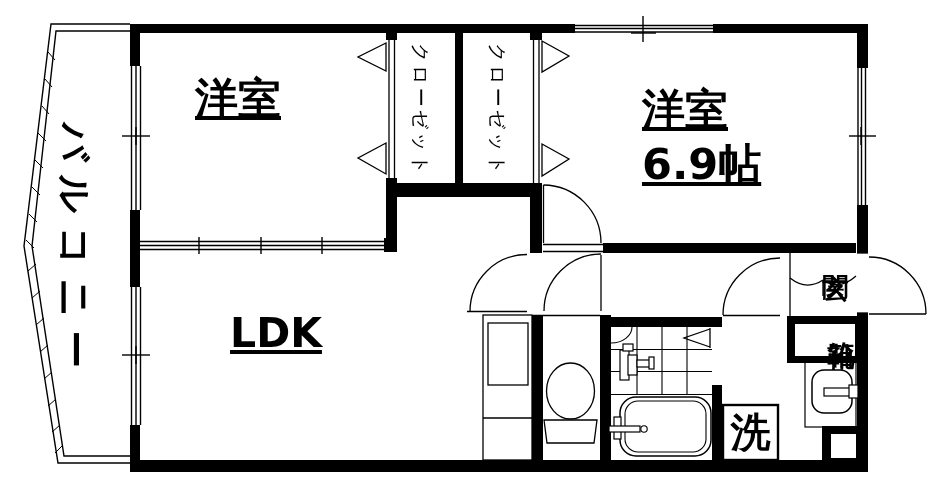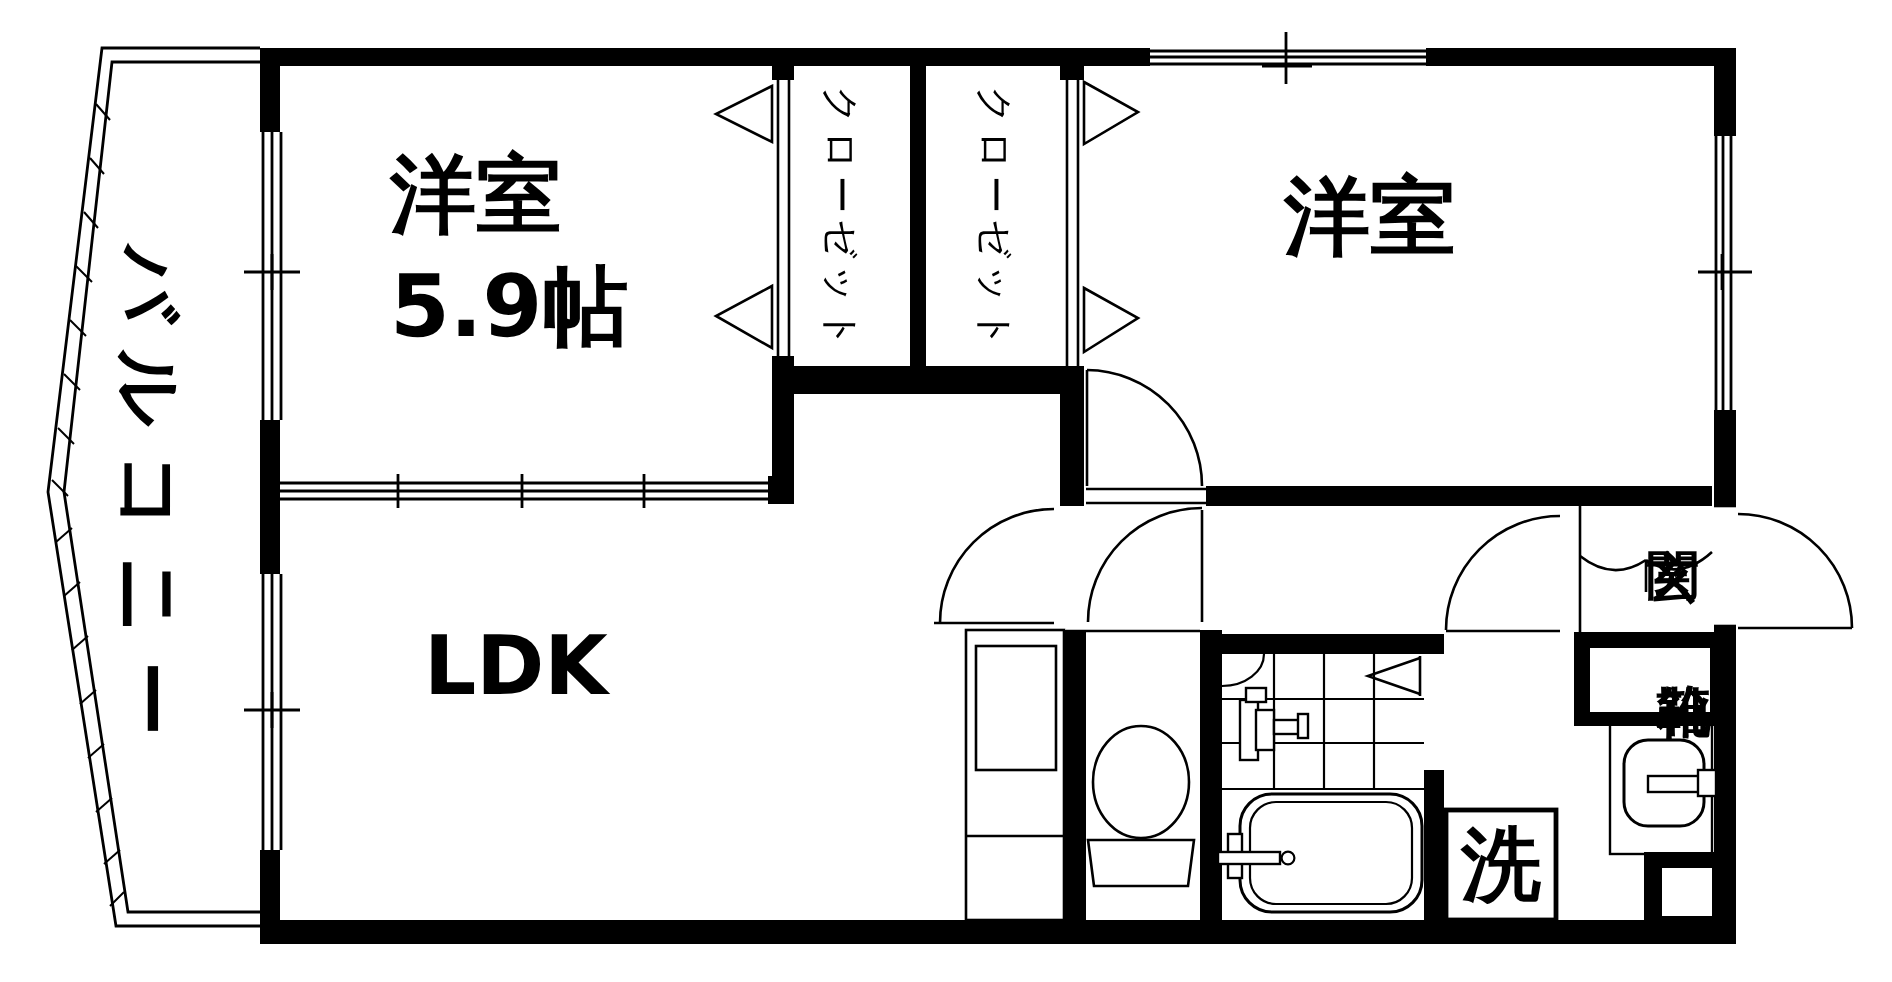--- a/index.html
+++ b/index.html
@@ -1,24 +1,24 @@
 <!DOCTYPE html>
 <html><head>
 <meta charset="utf-8">
 <style>
   html,body{margin:0;padding:0;}
   body{width:946px;height:491px;position:relative;background:#fff;overflow:hidden;
        font-family:"DejaVu Sans",sans-serif;}
   .plan-svg{position:absolute;left:0;top:0;}
   .lbl{position:absolute;color:#000;white-space:nowrap;}
-  .room-label{font-weight:600;}
+  .room-label{font-weight:600;text-decoration:underline;}
   .room-name,.room-size{display:block;}
   .b1{left:195px;top:70px;font-size:43px;line-height:56px;}
   .b2{left:642px;top:82px;font-size:43px;line-height:55px;}
-  .ldk{left:212px;top:306px;font-size:41px;line-height:54px;}
+  .ldk{left:230px;top:306px;font-size:41px;line-height:54px;}
   .rot90{transform:rotate(90deg);transform-origin:50% 50%;text-align:center;}
   .balcony-label{left:-63px;top:229px;width:280px;height:46px;font-size:38px;
                  letter-spacing:13px;font-weight:600;}
   .closet-label{width:140px;height:26px;font-size:19px;letter-spacing:3px;font-weight:500;}
   .closetL{left:350px;top:97px;}
   .closetR{left:427px;top:97px;}
   .vtext{writing-mode:vertical-rl;text-orientation:upright;font-weight:600;}
   .genkan-label{left:820px;top:253px;width:32px;height:64px;font-size:26px;
                 line-height:32px;letter-spacing:2px;}
   .shoebox-label{left:794px;top:321px;width:62px;height:36px;font-size:27px;line-height:30px;}
@@ -210,25 +210,25 @@
     <rect x="723" y="405" width="55" height="55" stroke-width="2.4" fill="#fff"></rect>
     <rect x="805" y="358" width="51" height="69" stroke-width="1.2"></rect>
     <rect x="812" y="370" width="40" height="43" rx="12" stroke-width="1.5"></rect>
     <rect x="824" y="388" width="30" height="8" stroke-width="1.2" fill="#fff"></rect>
     <rect x="849" y="385" width="9" height="13" stroke-width="1.2" fill="#fff"></rect>
   </g>
 </svg>
 
 <div class="lbl room-label b1">
   <span class="room-name">洋室</span>
-  <span class="room-size">5.9帖</span>
 </div>
 
 <div class="lbl room-label b2">
   <span class="room-name">洋室</span>
+  <span class="room-size">6.9帖</span>
 </div>
 
 <div class="lbl room-label ldk">
   <span class="room-name">LDK</span>
 </div>
 
 <div class="lbl rot90 balcony-label">バルコニー</div>
 
 <div class="lbl rot90 closet-label closetL">クローゼット</div>
 

